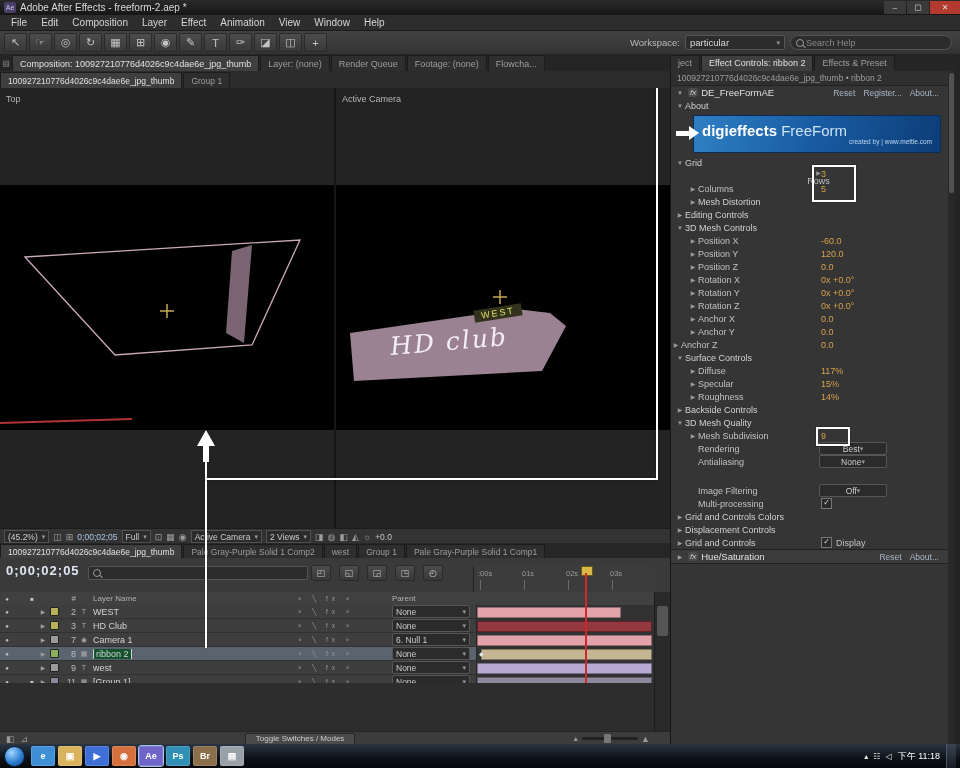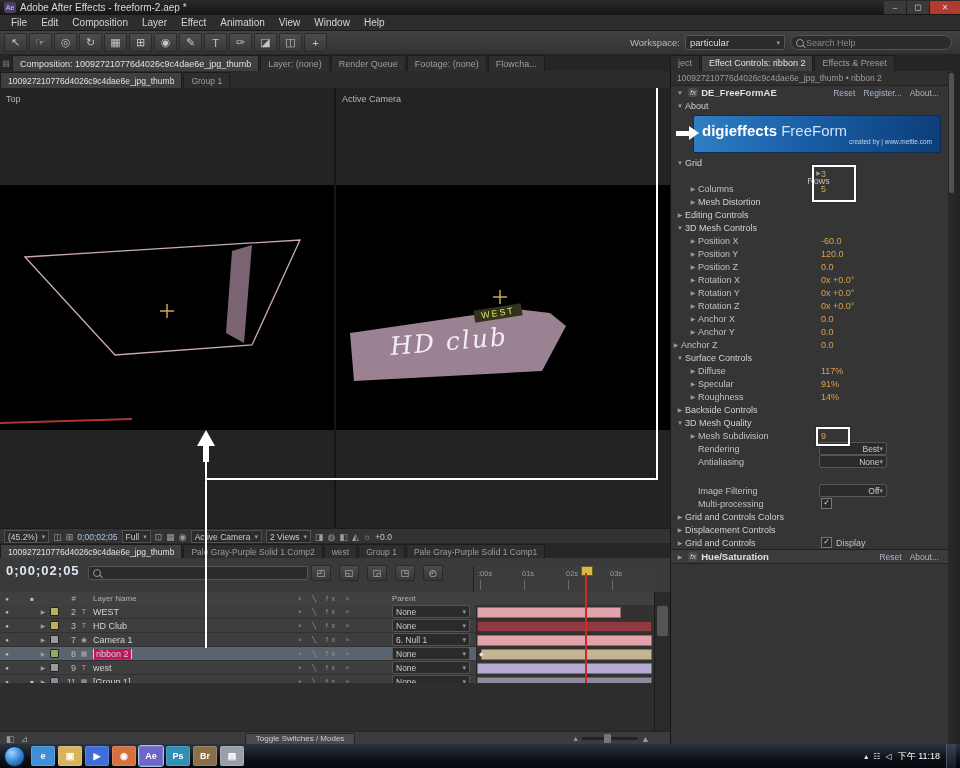--- a/index.html
+++ b/index.html
@@ -96,21 +96,21 @@
   .lrow.sel{background:#5a646f}
   .c-eye{width:14px;text-align:center;font-size:6px;color:#c0c0c0;flex:none}
   .c-audio{width:12px;flex:none}
   .c-lock{width:12px;text-align:center;font-size:6px;color:#c0c0c0;flex:none}
   .c-tw{width:10px;text-align:center;font-size:6px;color:#9a9a9a;flex:none}
   .c-chip{width:12px;flex:none;display:flex;justify-content:center}
   .chip{width:7px;height:7px;border-radius:1px;border:1px solid #222}
   .c-num{width:16px;text-align:right;padding-right:2px;flex:none;color:#bbb}
   .c-icon{width:12px;text-align:center;font-size:7px;color:#a8a8a8;flex:none}
   .c-name{width:200px;flex:none;padding-left:3px;white-space:nowrap;overflow:hidden}
-  .lrow.sel .c-name .nm{border:1px solid #cfcfcf;padding:0 2px;background:#be185d}
+  .lrow.sel .c-name .nm{border:1px solid #cfcfcf;padding:0 2px;background:#14532d}
   .c-sw{width:95px;flex:none;font-size:6.5px;color:#9a9a9a;letter-spacing:4px;padding-left:4px}
   .c-parent{width:84px;flex:none}
   .pbox{height:11px;background:#2b2b2b;border:1px solid #565656;border-radius:2px;display:flex;align-items:center;
         justify-content:space-between;padding:0 3px;margin-right:6px;font-size:8.5px;color:#ccc}
   .c-track{flex:1;position:relative;height:13px;background:#323232;border-left:1px solid #262626}
   .lbar{position:absolute;top:2px;height:9px;border-radius:1px;border:1px solid rgba(0,0,0,.35)}
   .kf{position:absolute;left:2px;top:3px;font-size:6px;color:#e8e8e8}
   .tlempty{position:absolute;left:0;top:140px;width:654px;height:48px;background:#2d2d2d}
   .tlscroll{position:absolute;left:654px;top:49px;width:16px;height:139px;background:#2a2a2a;border-left:1px solid #1c1c1c}
   .tlthumb{position:absolute;left:2px;top:14px;width:11px;height:30px;background:#555;border-radius:2px}
@@ -123,29 +123,29 @@
   .zhandle{position:absolute;left:22px;top:-3px;width:7px;height:9px;background:#777;border-radius:1px}
   .cti{position:absolute;left:585px;top:30px;width:2px;height:110px;background:#cc2a2a;z-index:5}
   .cti-head{position:absolute;left:581px;top:23px;width:10px;height:8px;background:#d8b848;border:1px solid #6a5a1a;z-index:5}
 
   
   .rightcol{position:absolute;left:670px;top:71px;width:278px;height:673px;background:#353535;border-left:1px solid #161616}
   .eheader{height:14px;display:flex;align-items:center;padding-left:6px;font-size:8.5px;color:#9d9d9d;
            background:#2f2f2f;border-bottom:1px solid #222}
   .etitle{height:13px;display:flex;align-items:center;font-size:9.5px;color:#e0e0e0;padding-left:4px}
   .fxb{font-style:italic;font-size:8px;color:#cfcfcf;background:#4a4a4a;border-radius:2px;padding:0 2px;margin:0 3px}
-  .ename{font-weight:bold}
+  .ename{font-weight:normal}
   .elinks{margin-left:auto;display:flex;gap:8px;padding-right:10px}
   .elink{color:#a9b6c6;font-size:8.5px}
   .erow{position:relative;height:13px;display:flex;align-items:center;font-size:9px;color:#c0c0c0}
   .erow .tw{width:10px;text-align:center;font-size:6px;color:#9a9a9a;flex:none}
   .elabel.grp{color:#d0d0d0}
   .eval{position:absolute;left:150px;color:#d7a24a}
   .edrop{position:absolute;left:148px;width:60px;height:11px;background:#2b2b2b;border:1px solid #565656;border-radius:2px;
-         display:flex;align-items:center;justify-content:flex-end;padding:0 3px;font-size:8.5px;color:#ccc}
+         display:flex;align-items:center;justify-content:center;padding:0 3px;font-size:8.5px;color:#ccc}
   .echeck{position:absolute;left:150px;width:9px;height:9px;border:1px solid #777;background:#2a2a2a;font-size:8px;
           line-height:8px;color:#ddd;text-align:center}
   .echeck-label{position:absolute;left:165px;color:#c0c0c0}
   #banner{height:44px;display:flex;flex-direction:column;justify-content:center;margin:0 8px 0 22px}
   .banner-inner{height:36px;border-radius:2px;background:linear-gradient(100deg,#2f7fc4 0%,#1a5ea6 45%,#0c3d78 100%);
                 display:flex;flex-direction:column;justify-content:center;padding:0 8px;border:1px solid #0a2c55}
   .banner-line{font-size:15px;color:#fff;line-height:15px;white-space:nowrap}
   .banner-line .b1{font-weight:bold}
   .banner-line .b2{color:#cfe2f6}
   .banner-sub{font-size:6.5px;color:#bcd6ee;text-align:right}
@@ -617,21 +617,21 @@
         <span class="elabel grp">Surface Controls</span>
       </div>
       <div class="erow" style="padding-left: 17px;">
         <span class="tw">▶</span>
         <span class="elabel">Diffuse</span>
         <span class="eval">117%</span>
       </div>
       <div class="erow" style="padding-left: 17px;">
         <span class="tw">▶</span>
         <span class="elabel">Specular</span>
-        <span class="eval">91%</span>
+        <span class="eval">15%</span>
       </div>
       <div class="erow" style="padding-left: 17px;">
         <span class="tw">▶</span>
         <span class="elabel">Roughness</span>
         <span class="eval">14%</span>
       </div>
       <div class="erow" style="padding-left: 4px;">
         <span class="tw">▶</span>
         <span class="elabel grp">Backside Controls</span>
       </div>

